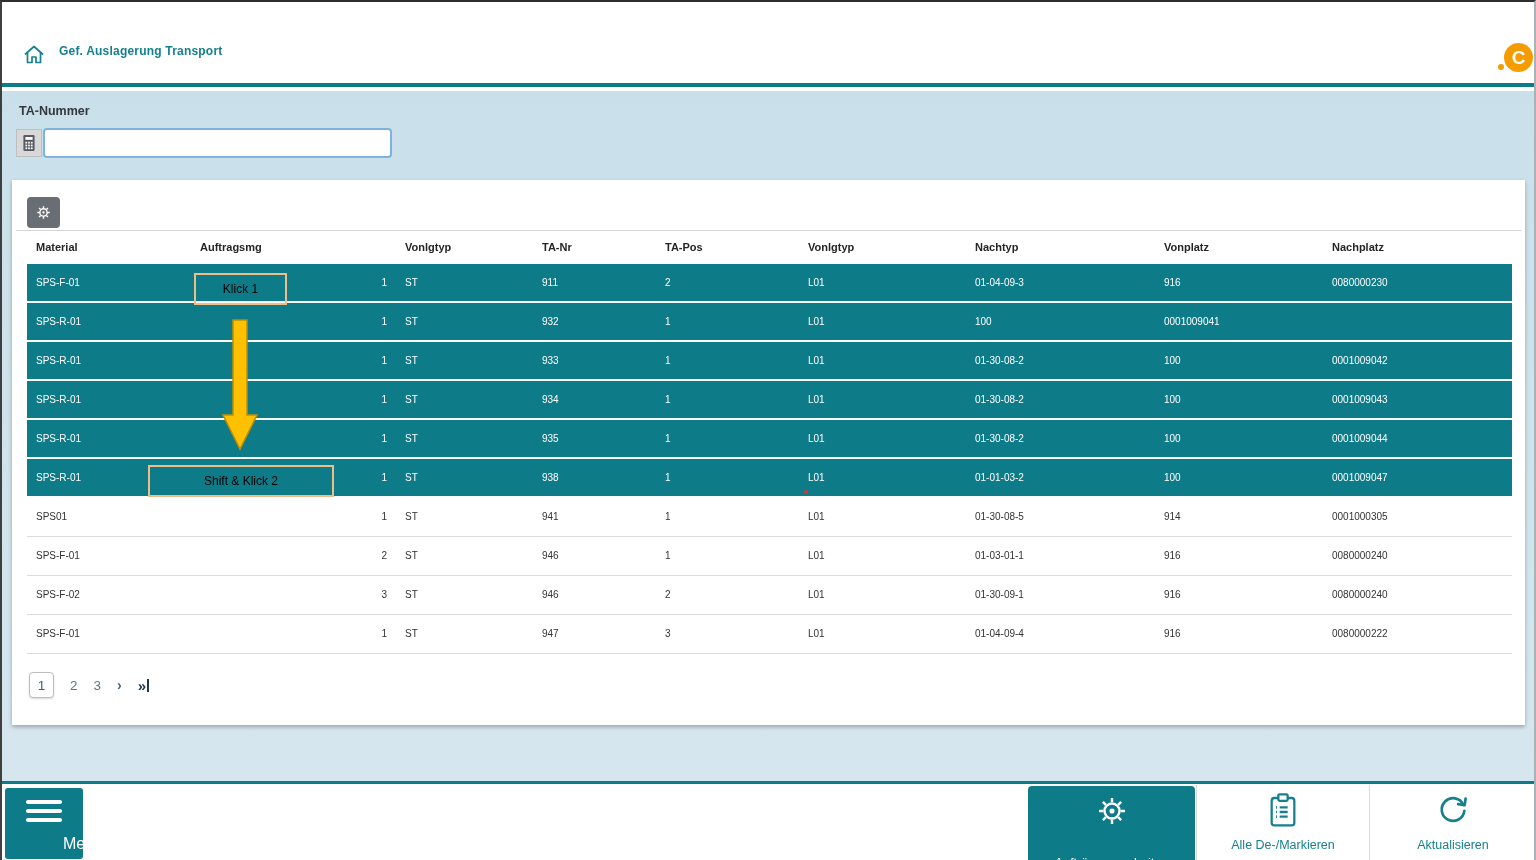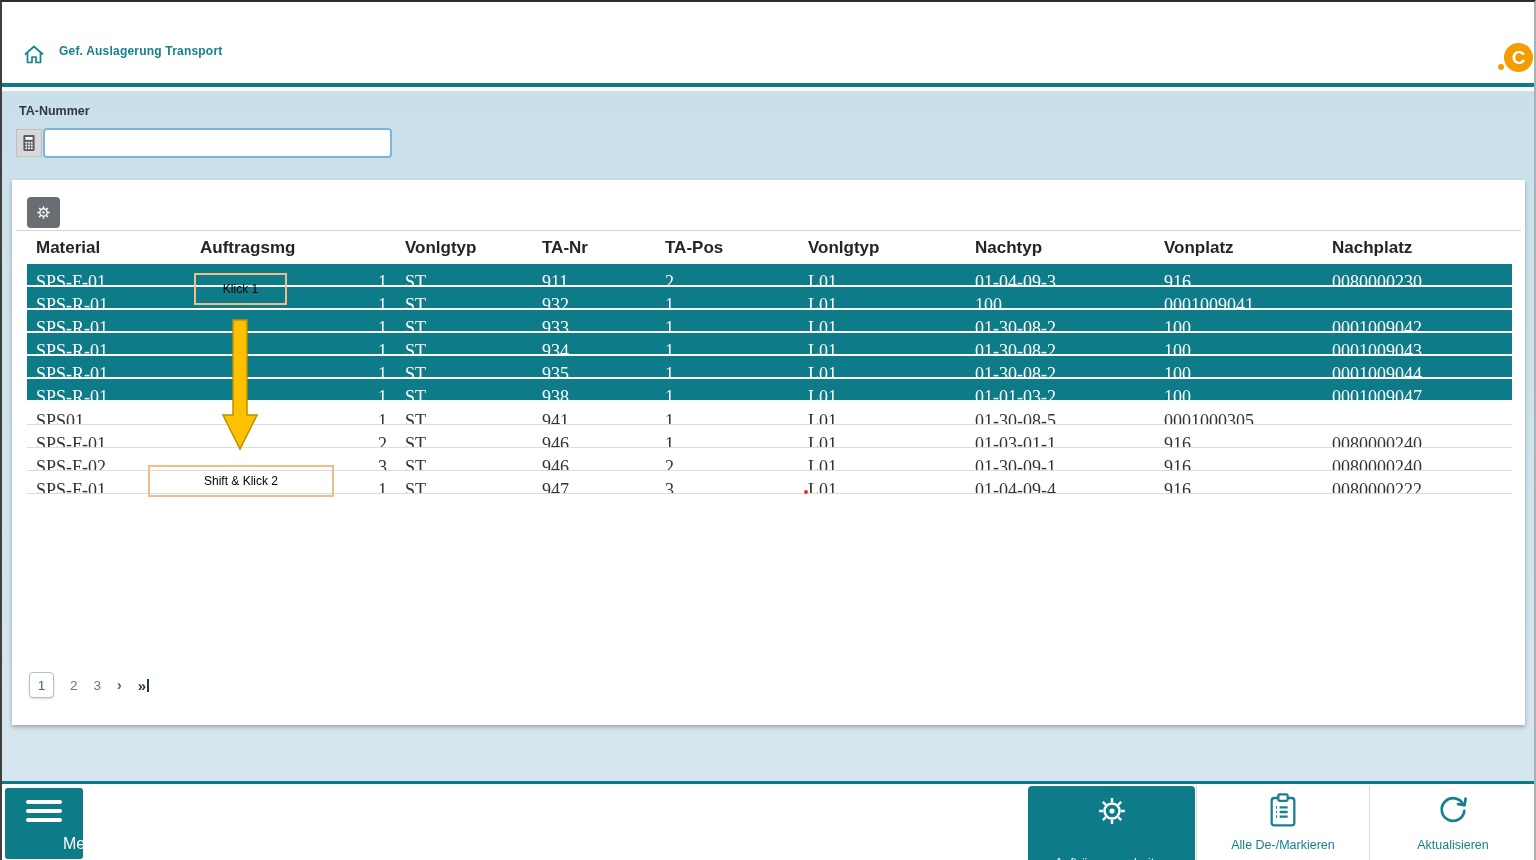--- a/index.html
+++ b/index.html
@@ -33,25 +33,25 @@
 
   
   .panel { position:absolute; left:10px; top:178px; width:1513px; height:545px; background:#fff;
            box-shadow:0 2px 4px rgba(0,0,0,.28); }
   .settings-btn { position:absolute; left:15px; top:17px; width:33px; height:31px; background:#696E74;
                   border:none; border-radius:4px; color:#fff; font-size:16px; line-height:1;
                   display:flex; align-items:center; justify-content:center; cursor:pointer; }
   .table-topline { position:absolute; left:4px; right:4px; top:50px; border-top:1px solid #D4D4D4; }
   .thead-row { position:absolute; left:15px; right:13px; top:51px; height:33px; line-height:33px;
                display:grid; grid-template-columns:173px 187px 137px 123px 143px 167px 189px 168px 1fr;
-               font-size:17px; font-weight:bold; color:#252525; }
+               font-size:11px; font-weight:bold; color:#252525; }
   .tbody { position:absolute; left:15px; right:13px; top:84px; }
   .trow { display:grid; grid-template-columns:173px 187px 137px 123px 143px 167px 189px 168px 1fr;
-          height:23px; line-height:38px; font-size:18px; color:#333; border-bottom:1px solid #DCDCDC;
-          background:#fff; cursor:pointer;font-family:Liberation Serif, serif; }
+          height:39px; line-height:38px; font-size:10px; color:#333; border-bottom:1px solid #DCDCDC;
+          background:#fff; cursor:pointer; }
   .trow.selected { background:#0E7B89; color:#fff; border-bottom:2px solid #FBFDFD; line-height:37px; }
   .hcell, .tcell { overflow:hidden; white-space:nowrap; }
   .c0 { padding-left:9px; }
   .trow .c1 { text-align:right; }
   .c2,.c3,.c4,.c5,.c6,.c7,.c8 { padding-left:18px; }
 
   
   .pagination { position:absolute; left:17px; top:492px; display:flex; align-items:center; font-size:13.5px; }
   .page-box { width:25px; height:26px; border:1px solid #BDBDBD; border-radius:4px; background:#fff;
               color:#33687E; display:flex; align-items:center; justify-content:center;
@@ -215,20 +215,21 @@
           <div class="tcell c8">0001009047</div>
         </div>
         <div class="trow">
           <div class="tcell c0">SPS01</div>
           <div class="tcell c1">1</div>
           <div class="tcell c2">ST</div>
           <div class="tcell c3">941</div>
           <div class="tcell c4">1</div>
           <div class="tcell c5">L01</div>
           <div class="tcell c6">01-30-08-5</div>
+          <div class="tcell c7">914</div>
           <div class="tcell c8">0001000305</div>
         </div>
         <div class="trow">
           <div class="tcell c0">SPS-F-01</div>
           <div class="tcell c1">2</div>
           <div class="tcell c2">ST</div>
           <div class="tcell c3">946</div>
           <div class="tcell c4">1</div>
           <div class="tcell c5">L01</div>
           <div class="tcell c6">01-03-01-1</div>

